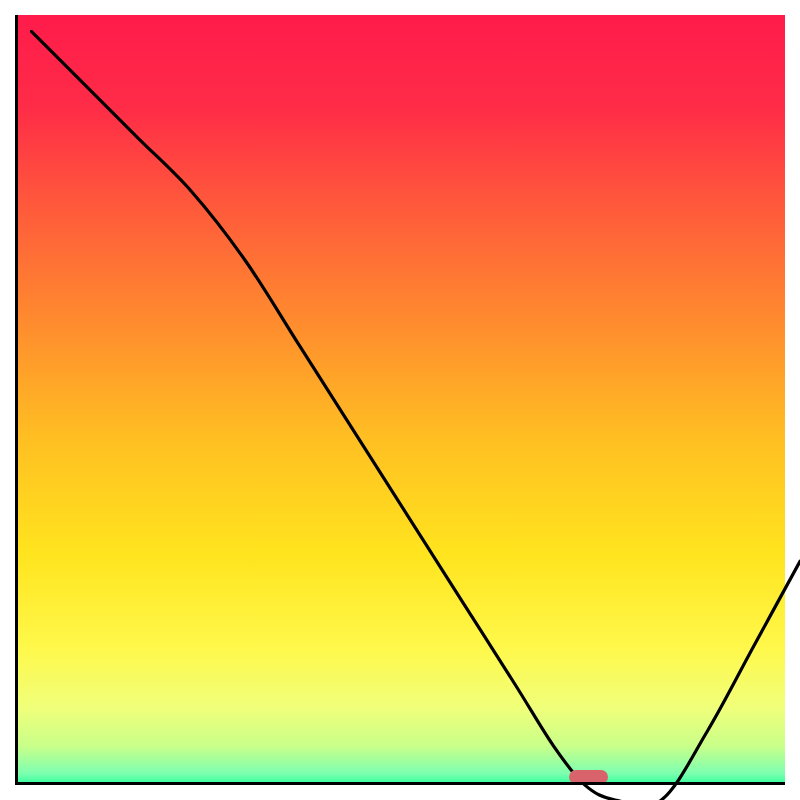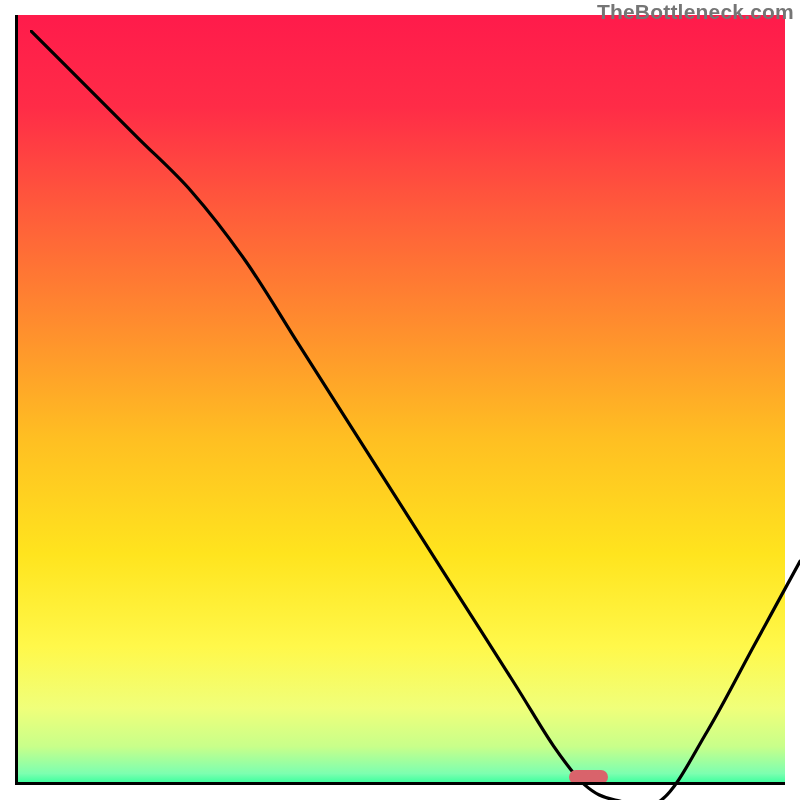--- a/index.html
+++ b/index.html
@@ -92,14 +92,13 @@
     <svg class="line-layer" viewBox="0 0 770 770" preserveAspectRatio="none">
       <path id="curve-path" fill="none" stroke="#000" stroke-width="3.2" stroke-linejoin="round" stroke-linecap="round" d="M 0 0 C 8.983333333333334 8.983333333333329, 35.93333333333334 35.93333333333332, 53.900000000000006 53.89999999999998 C 71.86666666666667 71.86666666666663, 89.83333333333334 89.8333333333333, 107.80000000000001 107.79999999999995 C 125.76666666666668 125.76666666666661, 143.73333333333332 141.1666666666666, 161.7 161.69999999999993 C 179.66666666666666 182.23333333333326, 197.63333333333335 205.33333333333331, 215.60000000000002 231 C 233.5666666666667 256.6666666666667, 251.53333333333333 287.4666666666667, 269.5 315.70000000000005 C 287.46666666666664 343.9333333333334, 305.4333333333333 372.1666666666667, 323.4 400.40000000000003 C 341.3666666666667 428.6333333333334, 359.3333333333333 456.8666666666667, 377.3 485.1 C 395.2666666666667 513.3333333333334, 413.23333333333335 541.5666666666666, 431.20000000000005 569.8 C 449.16666666666674 598.0333333333333, 469.70000000000005 630.1166666666667, 485.1 654.5 C 500.5 678.8833333333333, 512.0500000000001 699.4166666666667, 523.6 716.1 C 535.15 732.7833333333333, 544.1333333333333 745.6166666666667, 554.4 754.6 C 564.6666666666666 763.5833333333334, 572.3666666666667 767.4333333333334, 585.2 770 C 598.0333333333334 772.5666666666666, 616 781.55, 631.4 770 C 646.8 758.45, 662.2 726.3666666666667, 677.6 700.7 C 693 675.0333333333334, 708.4 644.2333333333333, 723.8 616 C 739.1999999999999 587.7666666666667, 762.3 545.4166666666666, 770 531.3"></path>
     </svg>
 
     <div id="marker" class="marker" style="left: 554.4px; width: 38.5px; height: 14px; top: 755px; background: rgb(217, 99, 107);"></div>
   </div>
 
   <div class="axis axis-left"></div>
   <div class="axis axis-bottom"></div>
 
-  <div class="watermark">TheBottleneck.com</div>
 </div>
 
 </body></html>

